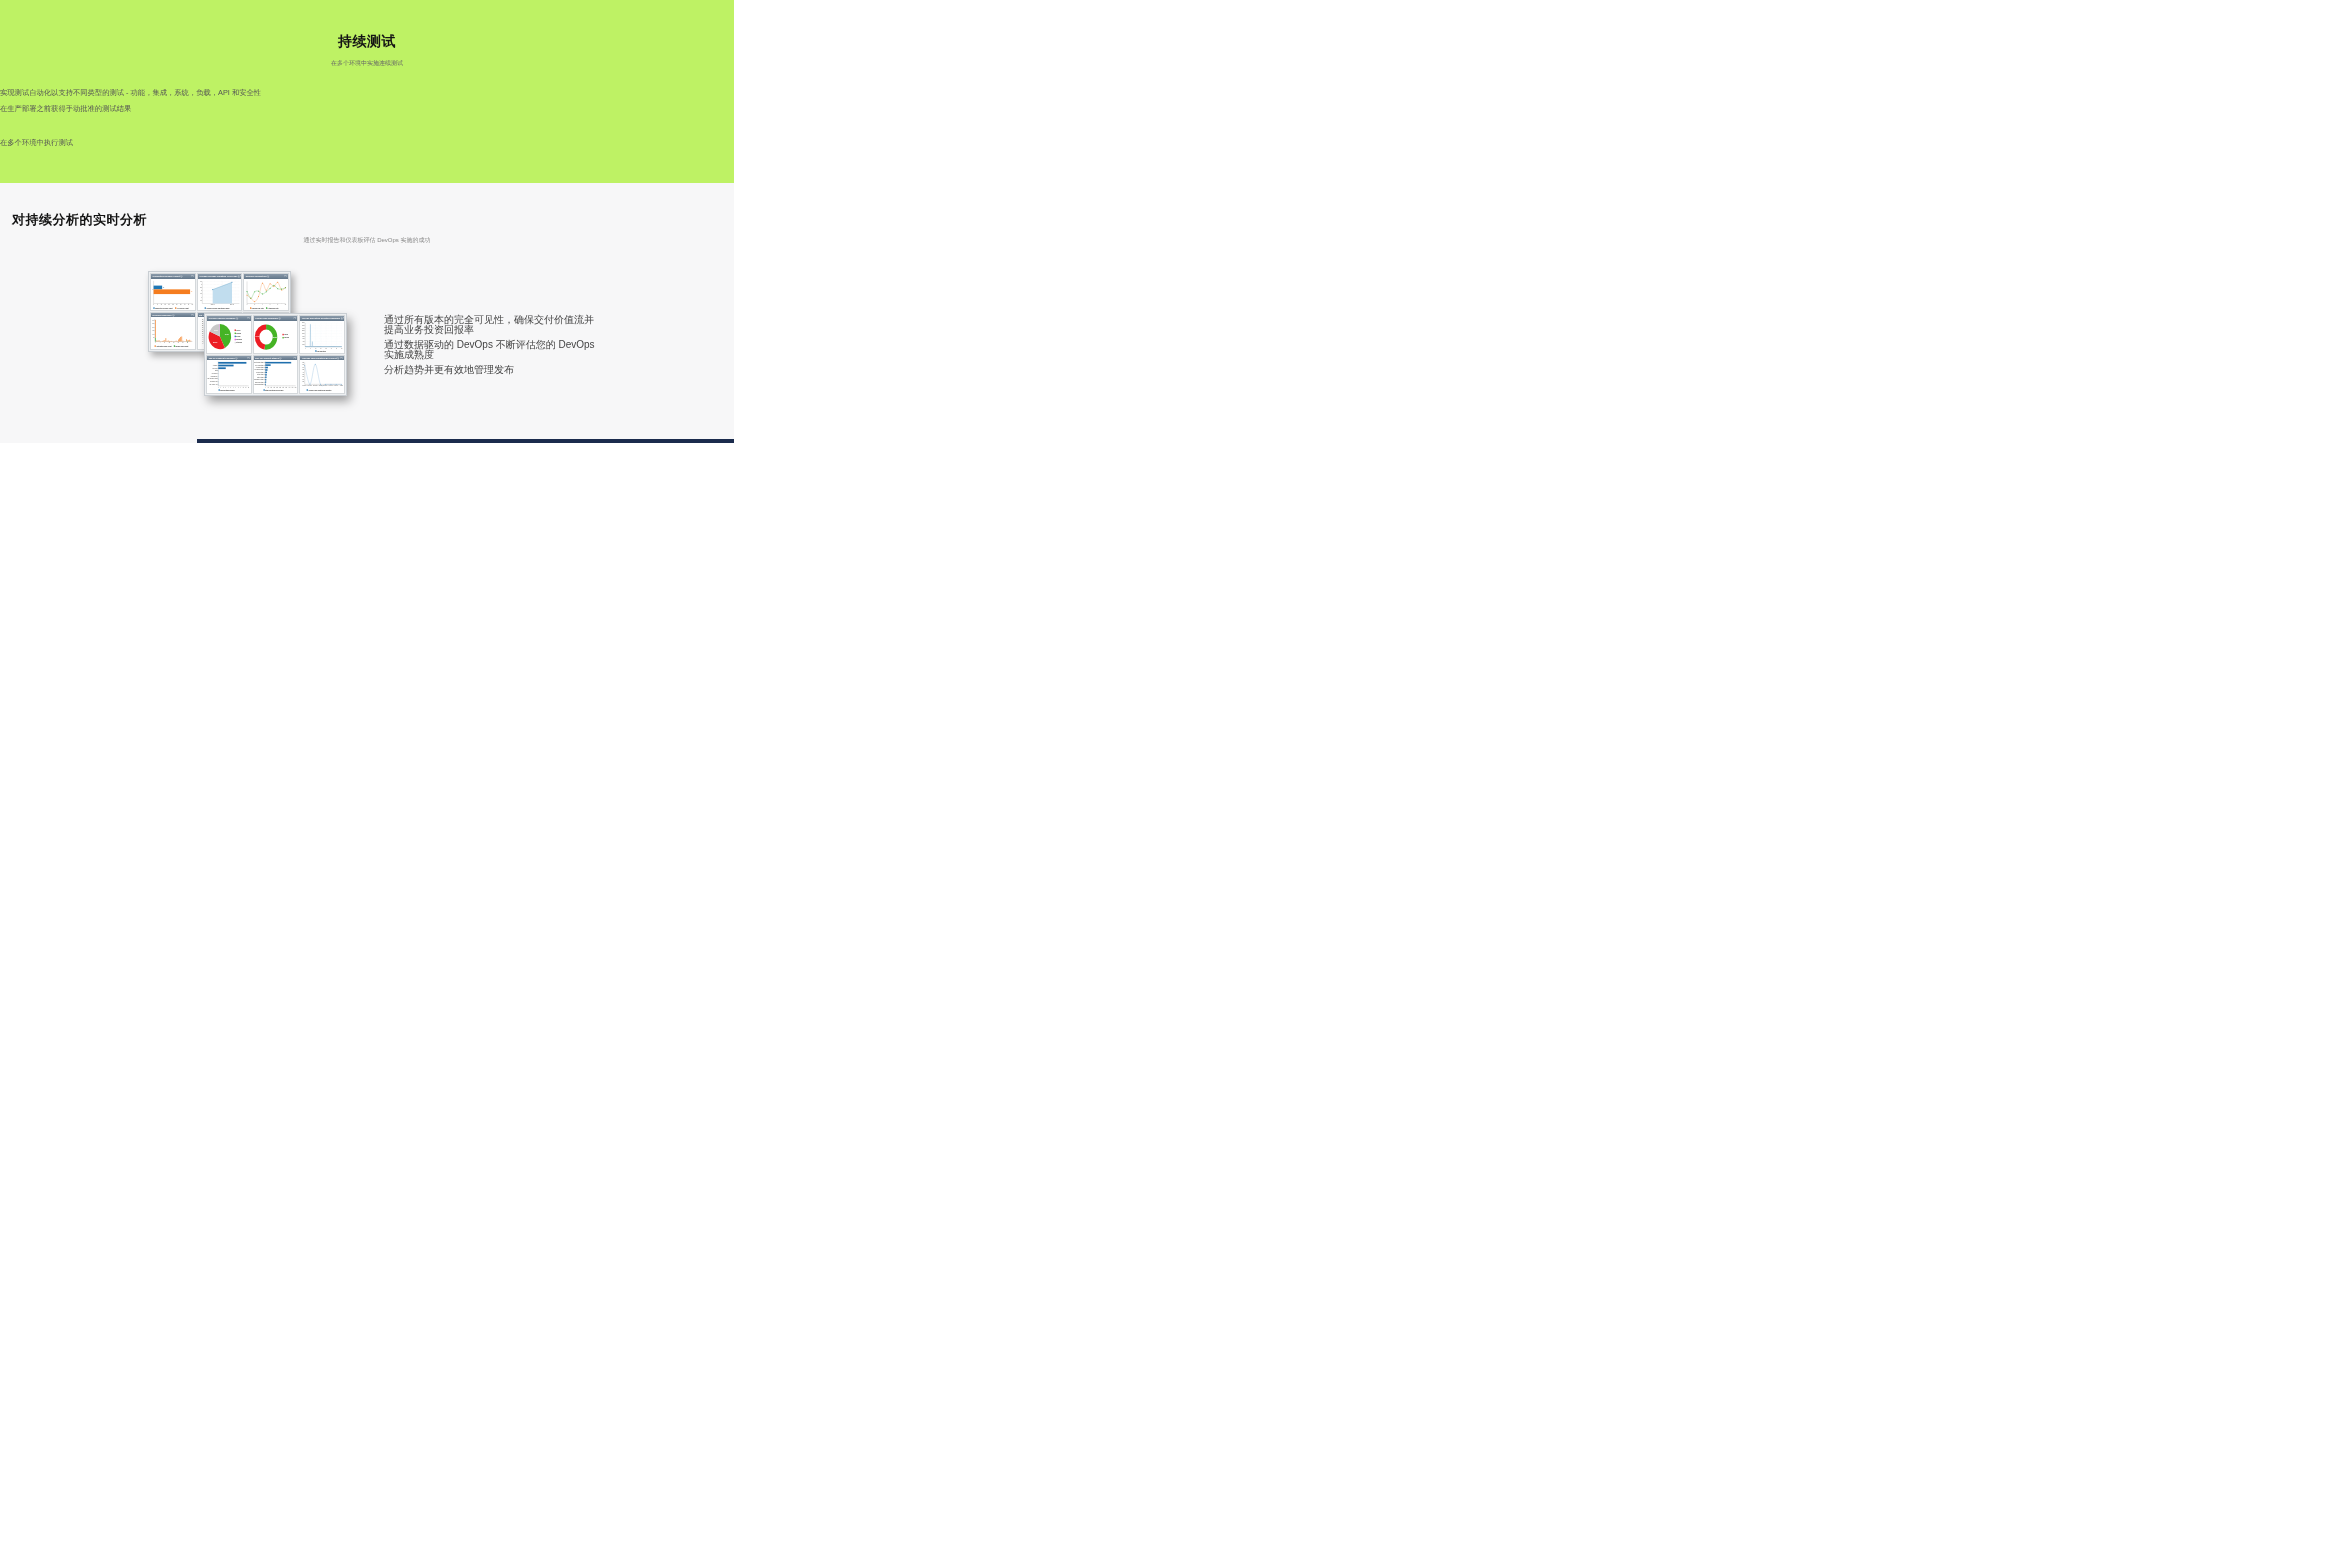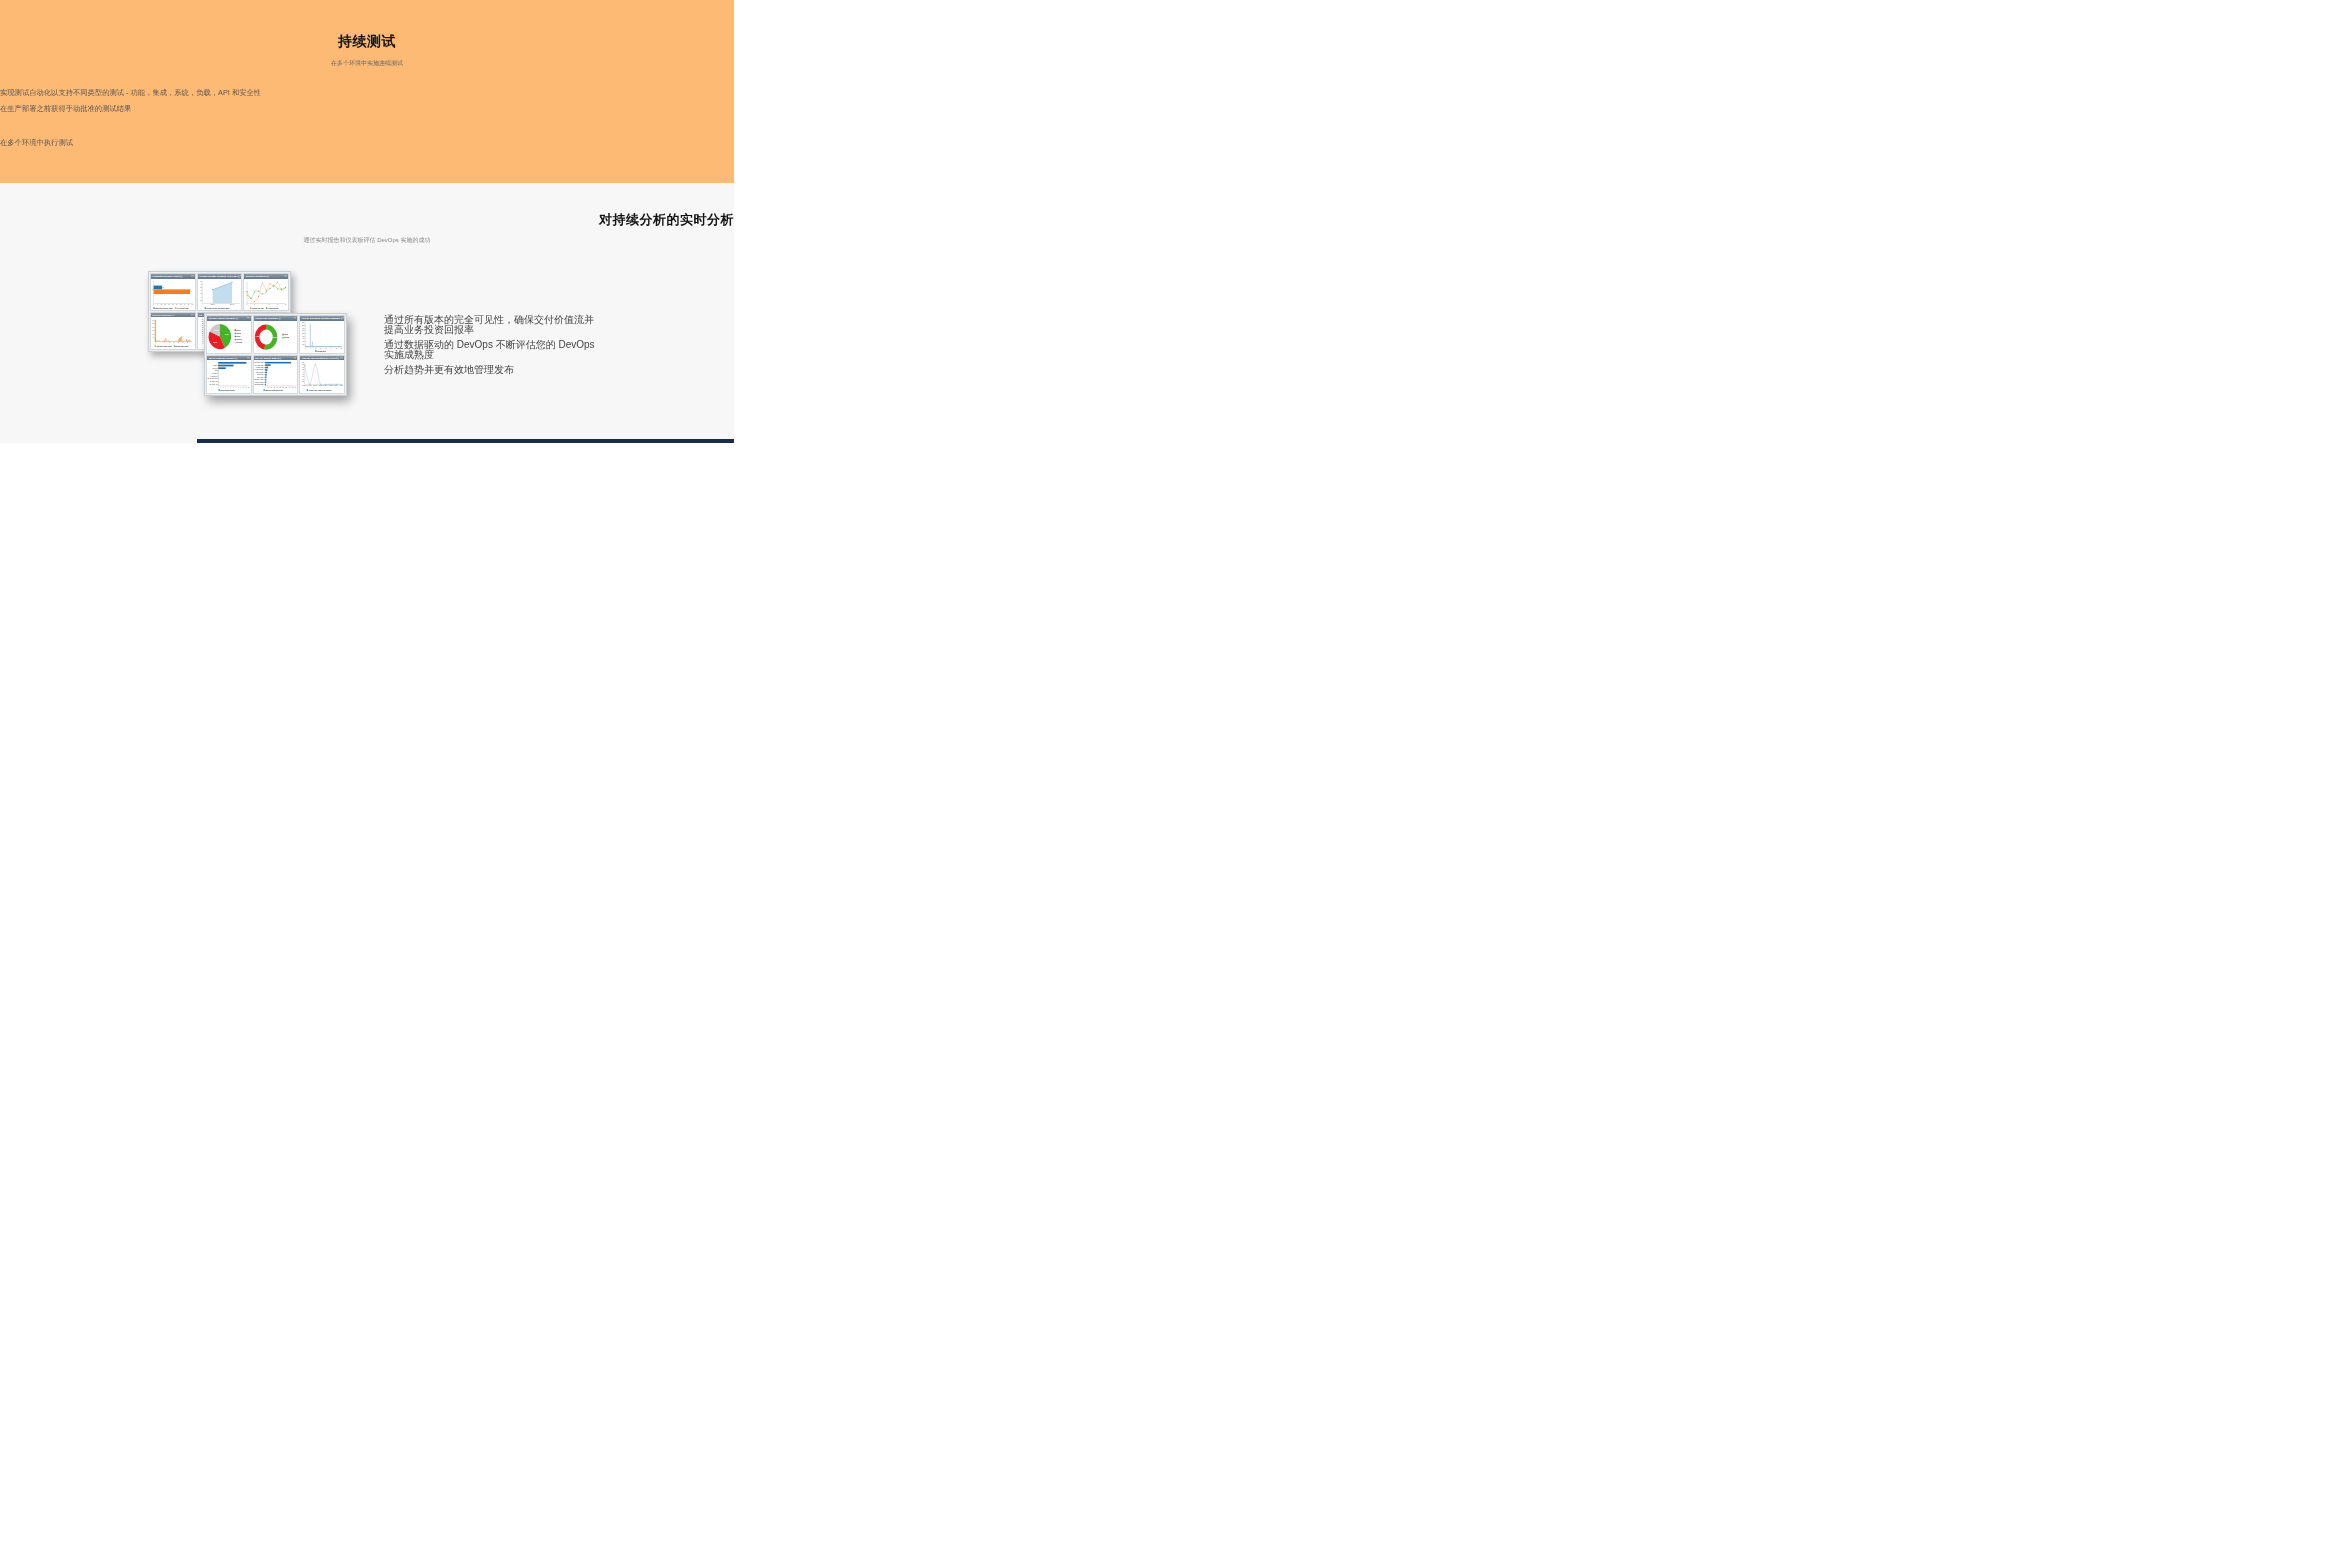--- a/index.html
+++ b/index.html
@@ -1,28 +1,28 @@
 <!DOCTYPE html>
 <html style="font-size:7.5px"><head>
 <meta charset="utf-8">
 <style>
   html,body{margin:0;padding:0;}
   body{font-family:"Liberation Sans","DejaVu Sans",sans-serif;background:#fff;}
   .page{position:relative;width:734px;height:443px;overflow:hidden;background:#fff;}
 
   
-  .s1{position:absolute;top:0;left:0;right:0;height:183px;background:#fdba74;padding-left:40px;}
+  .s1{position:absolute;top:0;left:0;right:0;height:183px;background:#bef264;padding-left:40px;}
   .s1 .h1{position:absolute;top:33px;left:0;right:0;text-align:center;font-size:14px;font-weight:bold;color:#141414;margin:0;letter-spacing:0.5px;}
   .s1 .sub{position:absolute;top:59px;left:0;right:0;text-align:center;font-size:6px;color:#666;margin:0;}
   .bullet{position:absolute;left:0;right:0;text-align:left;font-size:7.3px;color:#555;margin:0;}
   .b1{top:88px}.b2{top:104px}.b3{top:138px}
 
   
   .s2{position:absolute;top:183px;left:0;right:0;bottom:0;background:#f7f7f8;}
-  .s2 .h2{position:absolute;top:28px;left:12px;right:0;text-align:right;font-size:13px;font-weight:bold;color:#141414;margin:0;letter-spacing:0.5px;}
+  .s2 .h2{position:absolute;top:28px;left:12px;right:0;text-align:left;font-size:13px;font-weight:bold;color:#141414;margin:0;letter-spacing:0.5px;}
   .s2 .sub2{position:absolute;top:53px;left:0;right:0;text-align:center;font-size:6px;color:#888;margin:0;}
   .right-text{position:absolute;left:384px;top:132px;width:215px;}
   .right-text p{margin:0 0 5.2px 0;font-size:10px;color:#444;line-height:9.8px;}
 
   
   .panel{position:absolute;background:#edeff1;border:0.5px solid #c9ced3;box-sizing:border-box;
          display:grid;grid-template-columns:repeat(3,1fr);grid-template-rows:repeat(2,1fr);gap:1.4px;padding:1.4px;}
   .panel.back{left:148px;top:88px;width:143px;height:81px;box-shadow:2.8px 3.7px 6.6px rgba(0,0,0,.30);z-index:1;}
   .panel.front{left:204px;top:130px;width:143px;height:83px;box-shadow:3.7px 5.6px 9.4px rgba(0,0,0,.38);z-index:2;}
   .card{background:#fff;border:0.5px solid #d4d8db;display:flex;flex-direction:column;min-width:0;min-height:0;overflow:hidden;}

